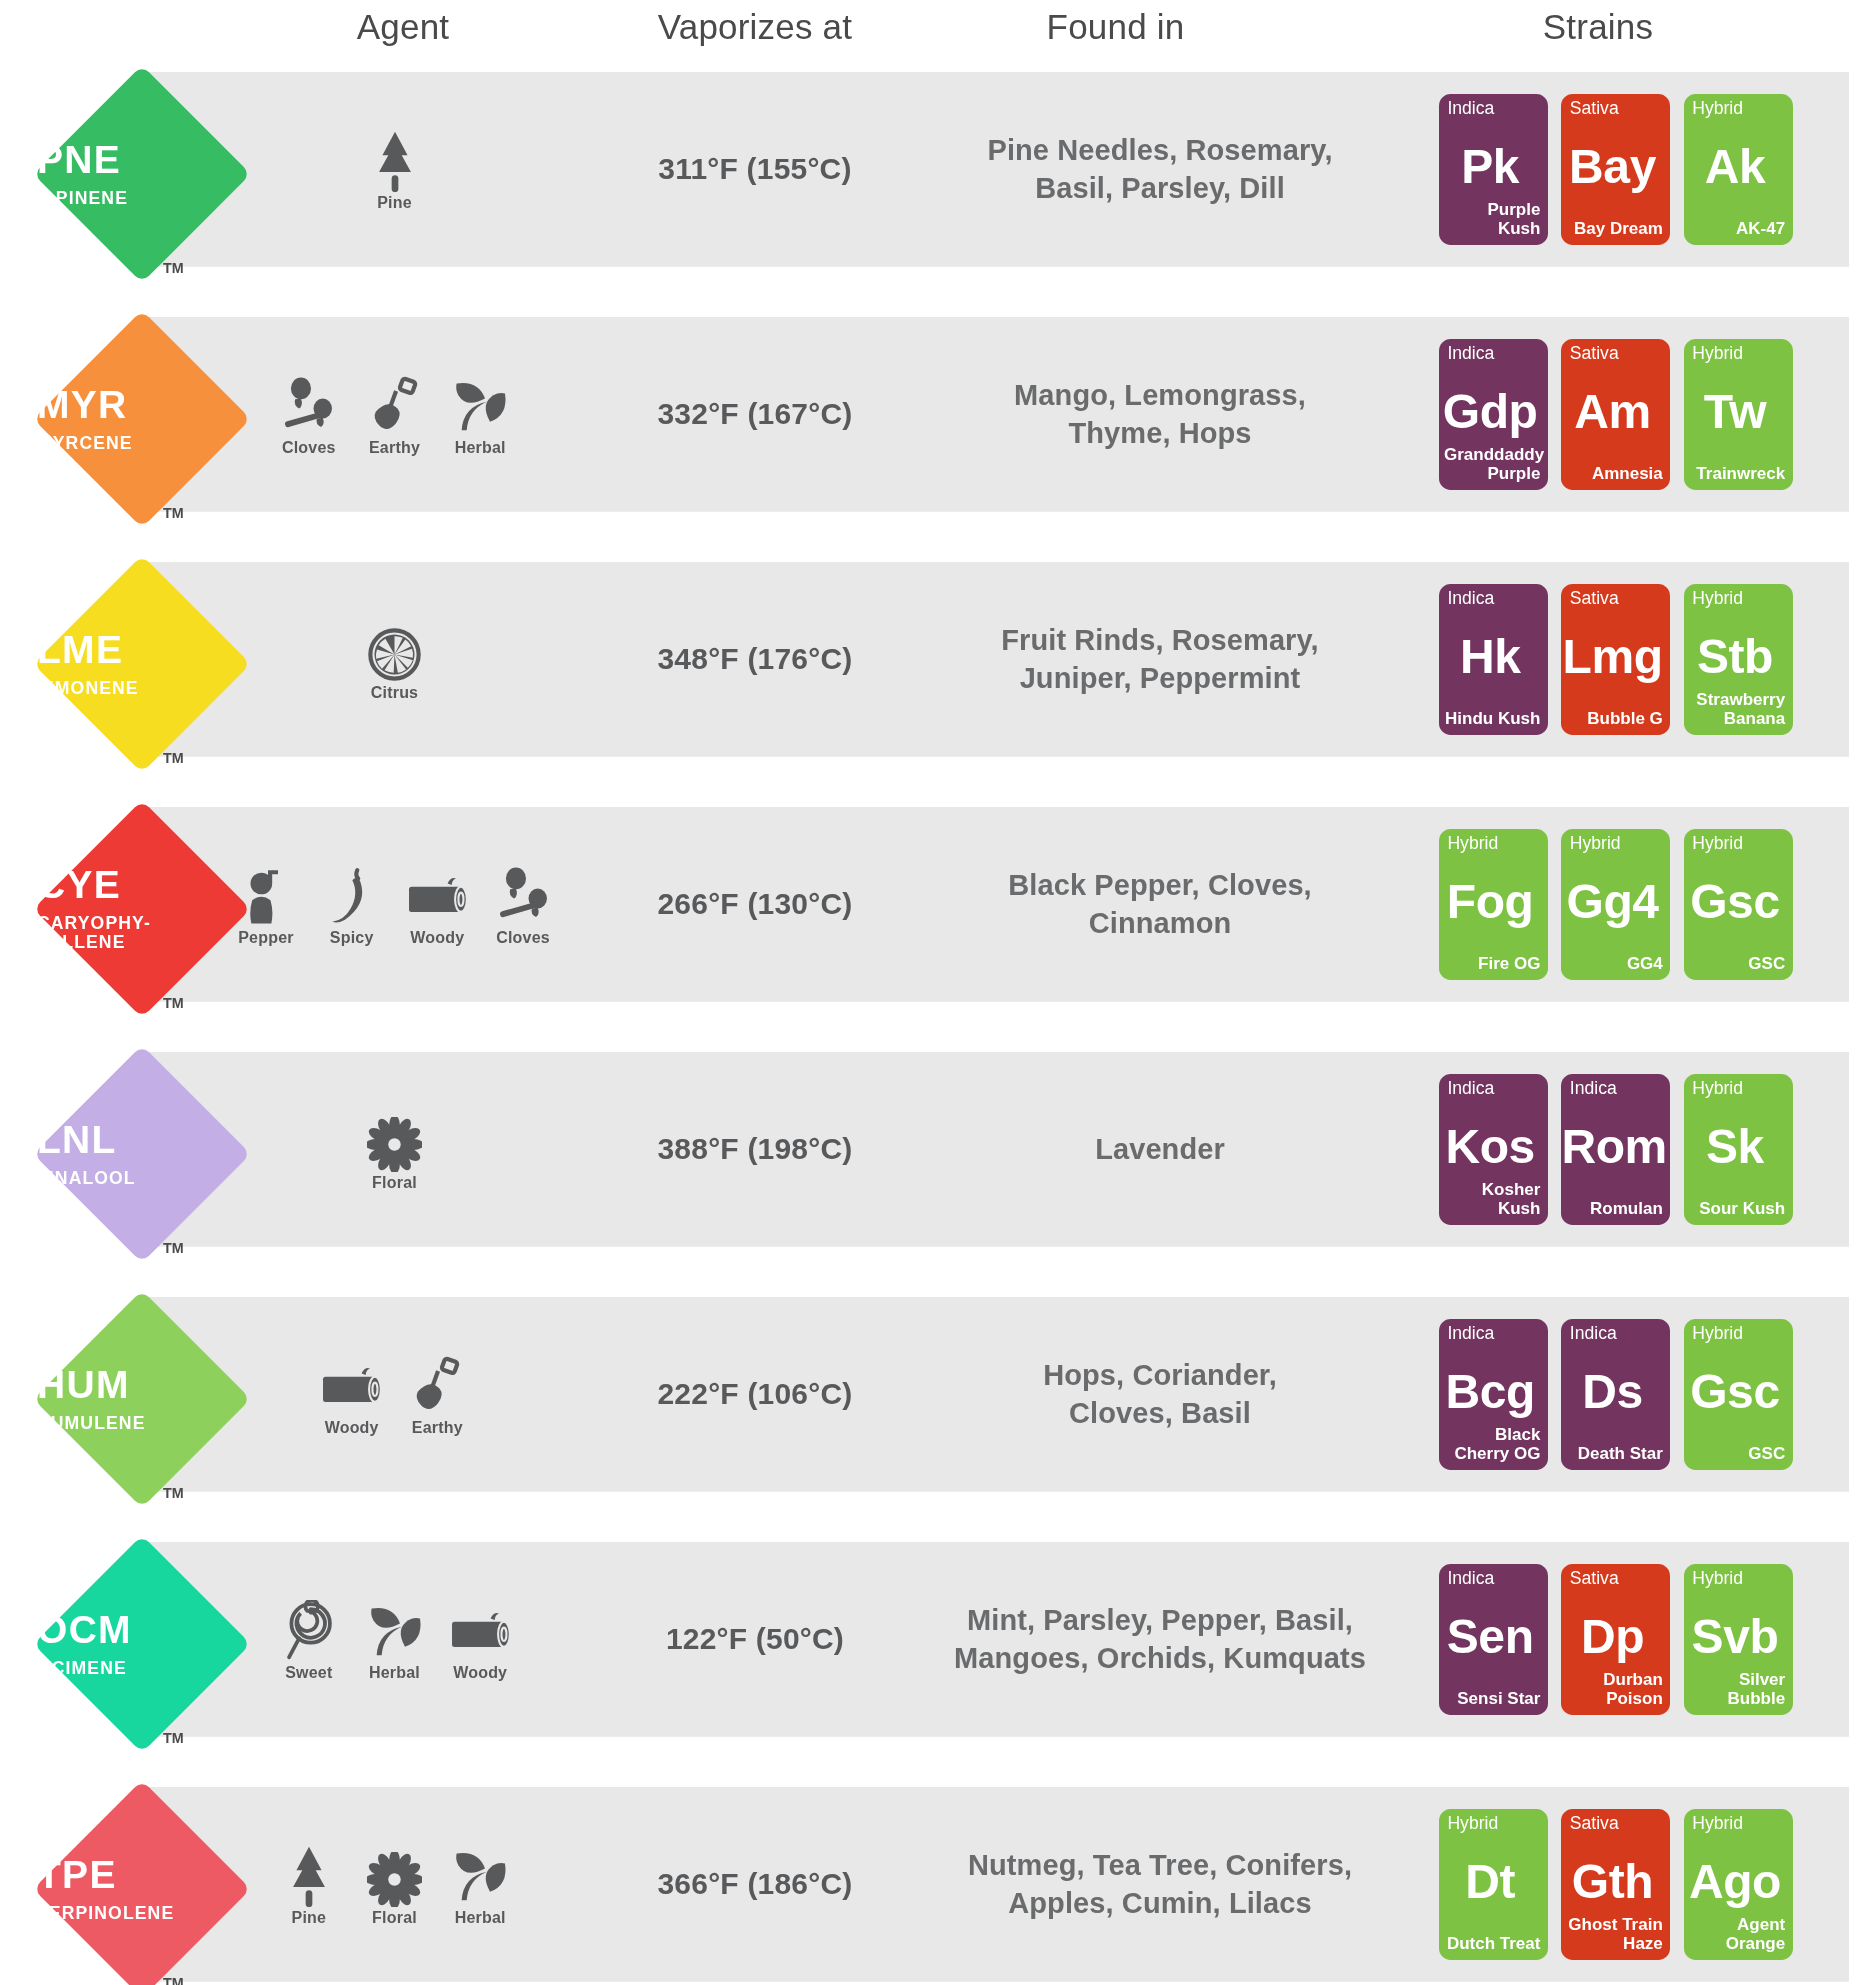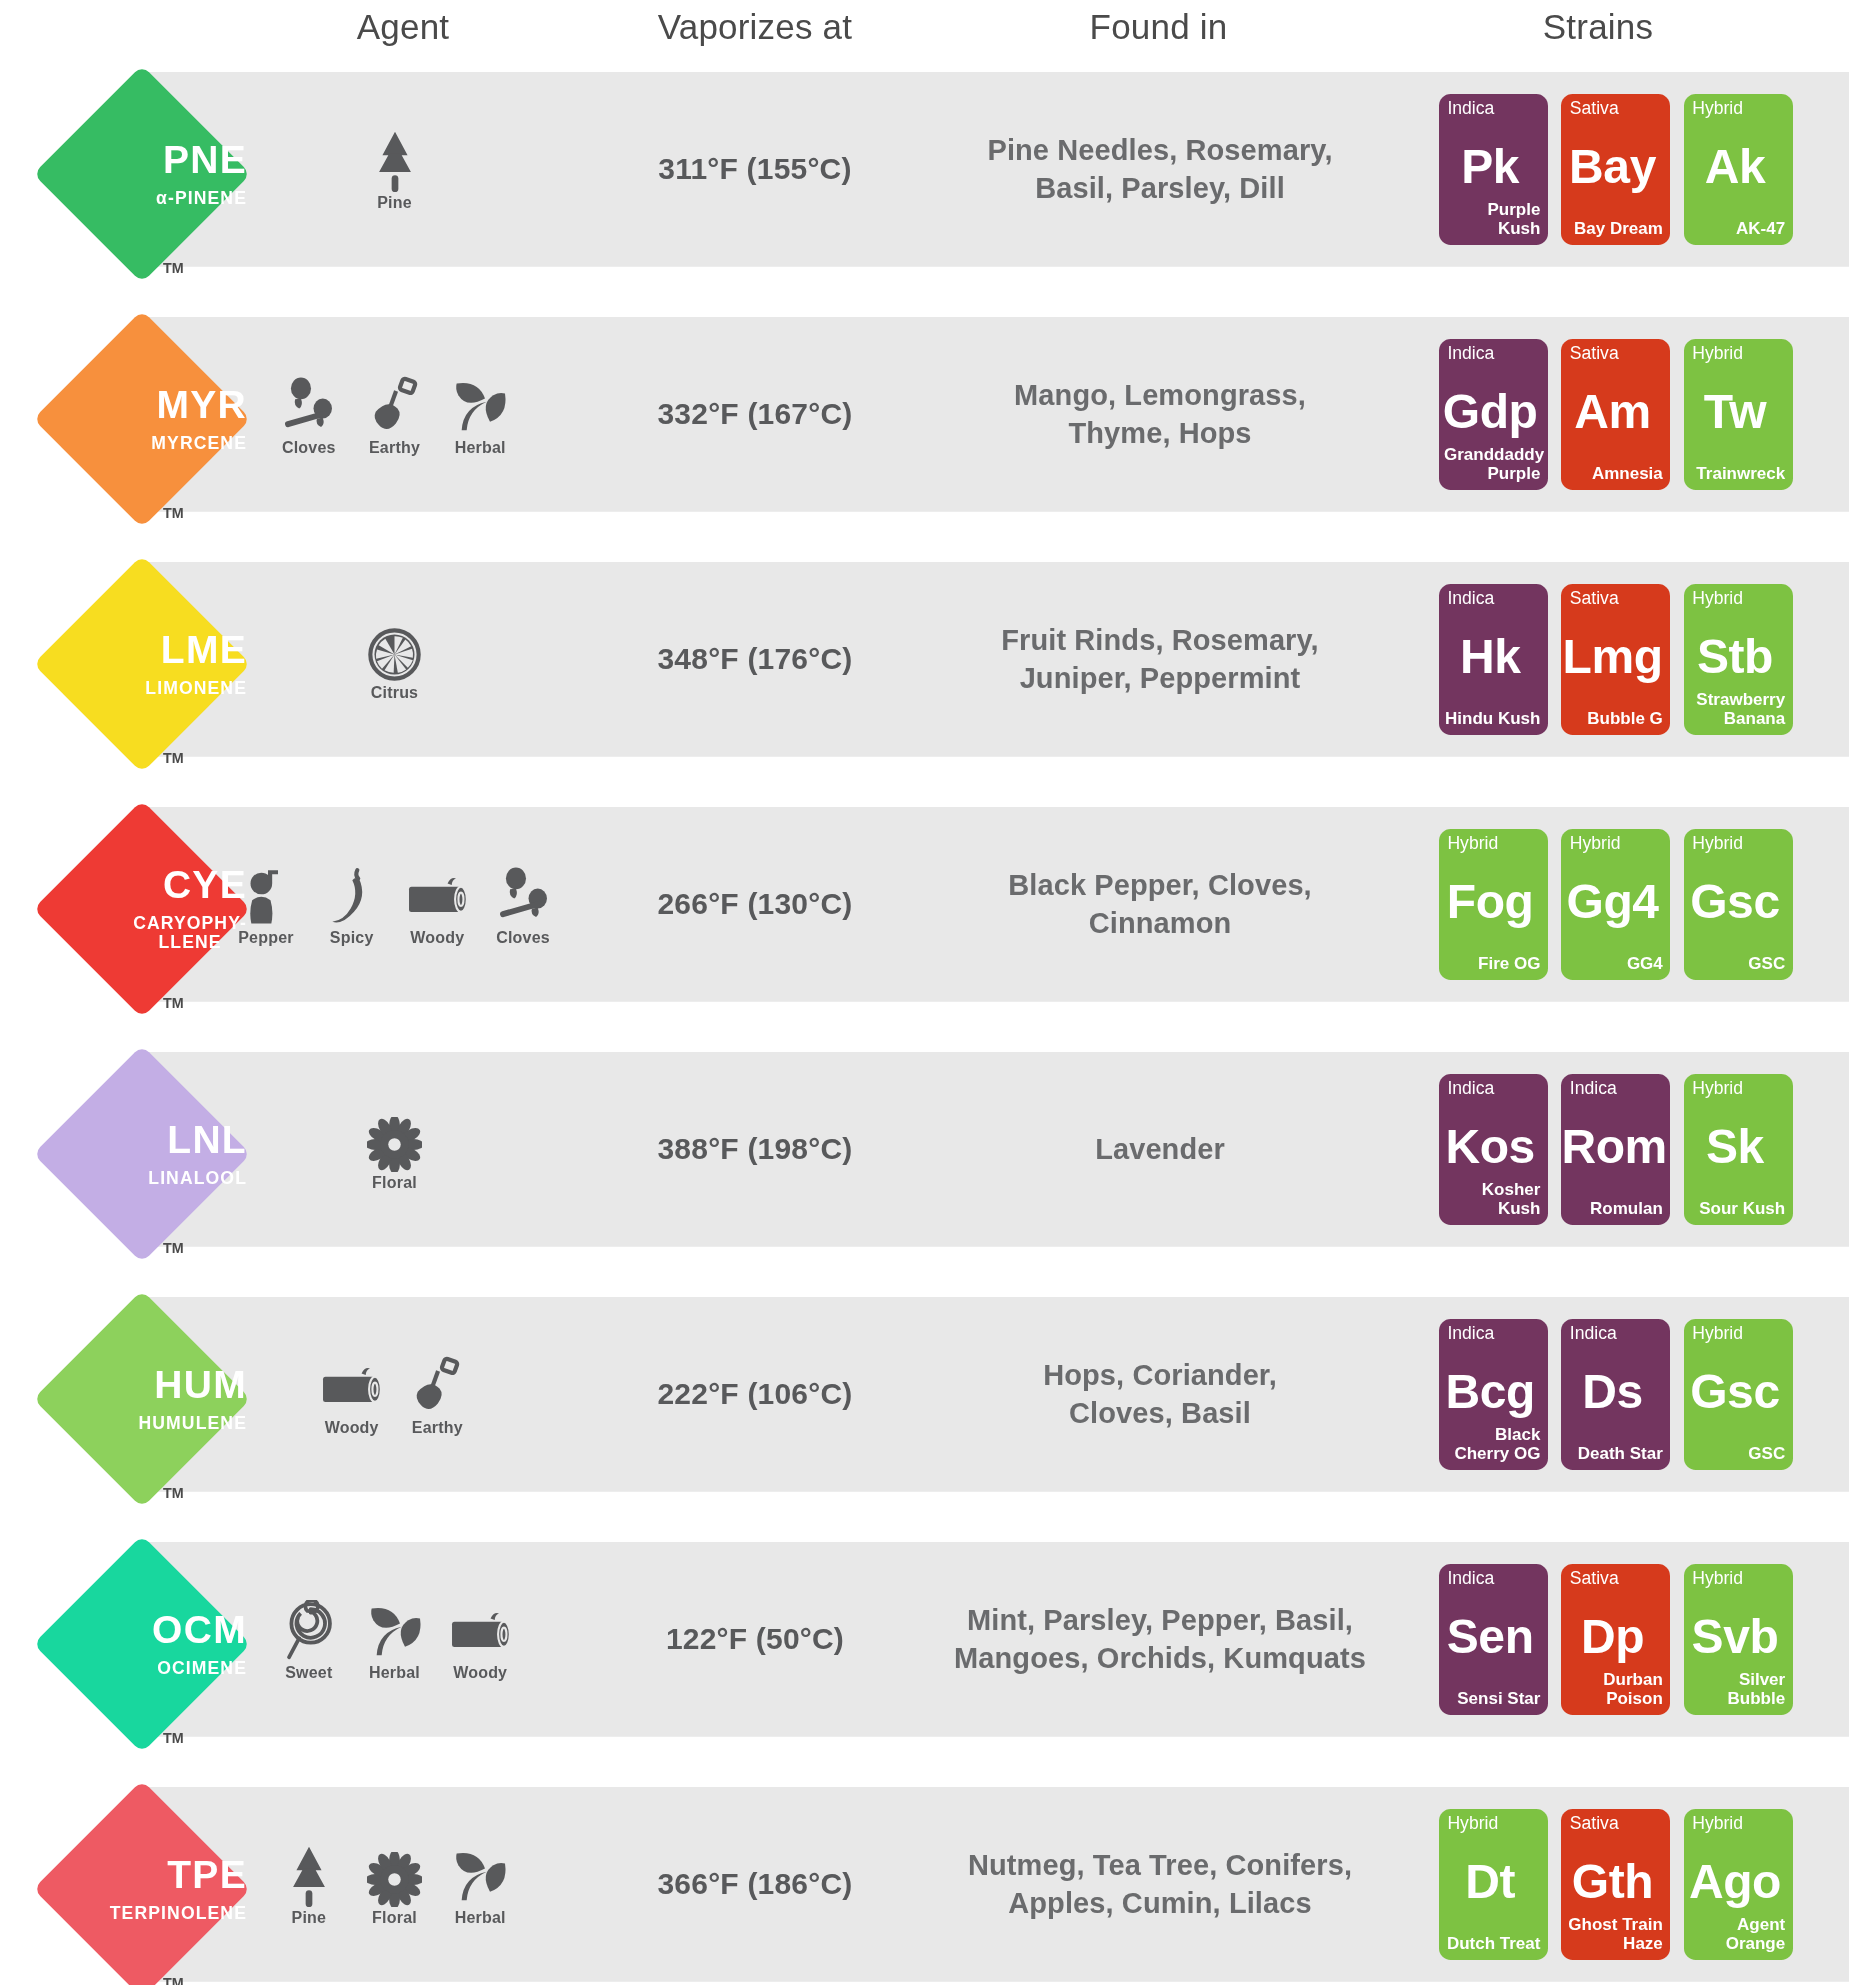--- a/index.html
+++ b/index.html
@@ -28,21 +28,21 @@
     top: 6.7px;
     font-size: 35px;
     font-weight: 400;
     color: #4a4a4a;
     letter-spacing: 0.2px;
     text-align: center;
     white-space: nowrap;
   }
   .col-head.h-aroma     { left: 227px; width: 352px; }
   .col-head.h-vapor     { left: 579px; width: 352px; }
-  .col-head.h-found     { left: 915px; width: 487px; }
+  .col-head.h-found     { left: 872px; width: 487px; }
   .col-head.h-strains   { left: 1401px; width: 394px; }
 
   
   .rows { position: relative; width: 1865px; }
 
   .row {
     position: relative;
     width: 1865px;
     height: 216px;
     margin-bottom: 29px;
@@ -80,21 +80,21 @@
     transform: rotate(45deg);
     border-radius: 10px;
   }
   .diamond-text {
     position: absolute;
     left: 0; top: 0;
     width: 210px;
     height: 235px;
     display: flex;
     flex-direction: column;
-    align-items: flex-end;
+    align-items: flex-start;
     justify-content: center;
     pointer-events: none;
   }
   .d-abbr {
     color: #ffffff;
     font-size: 39px;
     font-weight: bold;
     letter-spacing: 1.3px;
     line-height: 1.02;
   }

